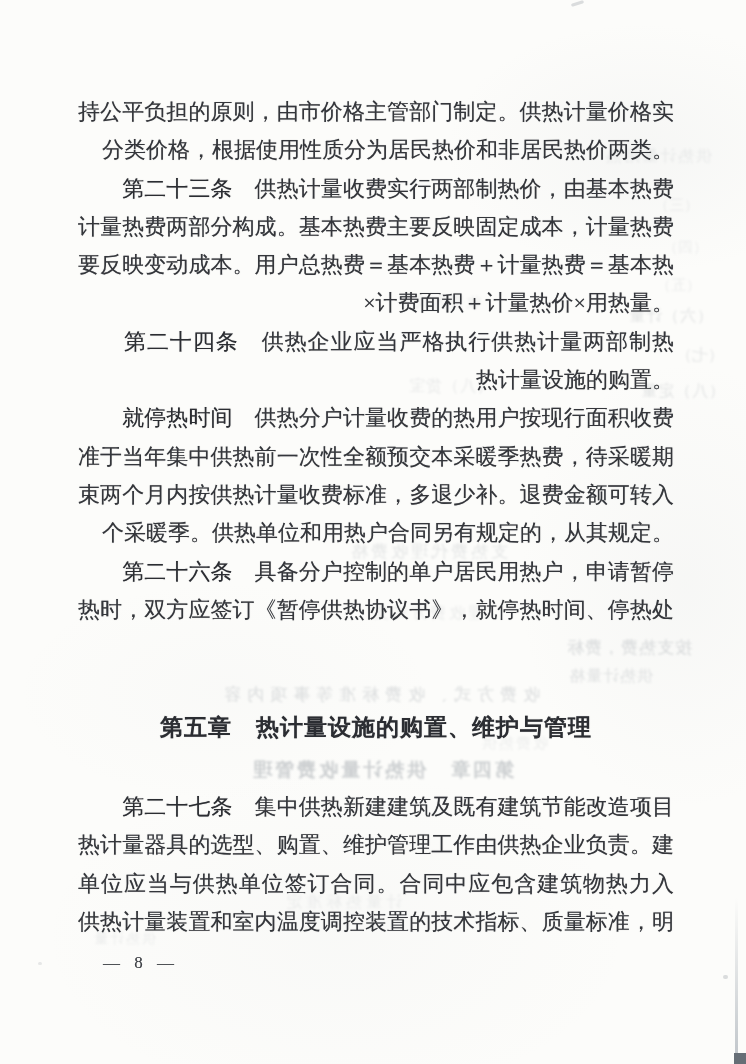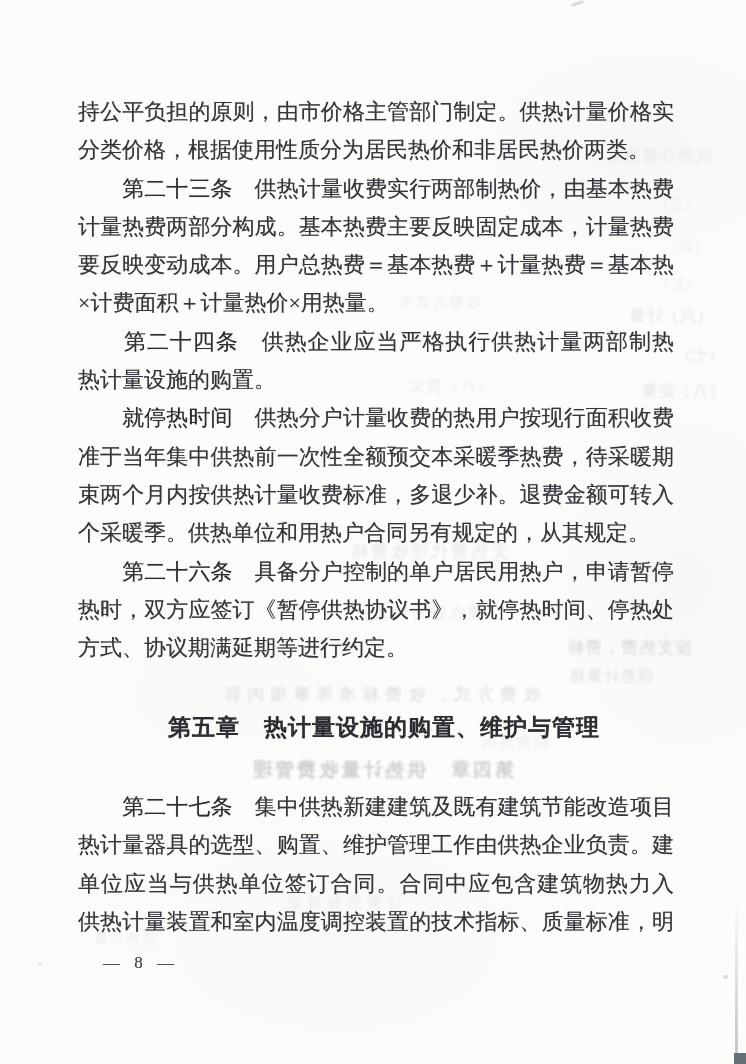--- a/index.html
+++ b/index.html
@@ -17,26 +17,26 @@
     font-family:"Liberation Serif","DejaVu Serif",serif;
   }
   
   .body-block{position:absolute;left:78px;width:596px;}
   #body-top{top:93px;}
   #body-bottom{top:788px;}
   .tline{
     height:38.3px;line-height:38.3px;font-size:22px;
     color:#34363b;
     text-shadow:0 0 0.7px rgba(52,54,59,0.55);
-    white-space:nowrap;overflow:hidden;
+    white-space:nowrap;overflow:hidden;text-align:right;
   }
   .tline.stretch{white-space:normal;text-align:justify;text-align-last:justify;}
   .bold{font-weight:normal;color:#2b2d32;}
   .chapter{
-    position:absolute;left:86px;top:709px;width:596px;margin:0;
+    position:absolute;left:78px;top:709px;width:596px;margin:0;
     height:38px;line-height:38px;text-align:center;
     font-size:23px;font-weight:bold;letter-spacing:1px;color:#2b2d32;
     text-shadow:0 0 0.7px rgba(43,45,50,0.5);
   }
   .page-number{
     position:absolute;left:103px;top:953px;
     font-size:17px;letter-spacing:5px;color:#3f4247;
     text-shadow:0 0 0.5px rgba(63,66,71,0.5);
   }
   
@@ -89,21 +89,20 @@
       <div class="tline stretch"><span>要反映变动成本。用户总热费＝基本热费＋计量热费＝基本热价</span></div>
       <div class="tline"><span>×计费面积＋计量热价×用热量。</span></div>
       <div class="tline stretch"><span class="bold">　　第二十四条</span><span>　供热企业应当严格执行供热计量两部制热价，</span></div>
       <div class="tline"><span>热计量设施的购置。</span></div>
       <div class="tline stretch"><span class="bold">　　就停热时间</span><span>　供热分户计量收费的热用户按现行面积收费标</span></div>
       <div class="tline stretch"><span>准于当年集中供热前一次性全额预交本采暖季热费，待采暖期结</span></div>
       <div class="tline stretch"><span>束两个月内按供热计量收费标准，多退少补。退费金额可转入下</span></div>
       <div class="tline"><span>个采暖季。供热单位和用热户合同另有规定的，从其规定。</span></div>
       <div class="tline stretch"><span class="bold">　　第二十六条</span><span>　具备分户控制的单户居民用热户，申请暂停用</span></div>
       <div class="tline stretch"><span>热时，双方应签订《暂停供热协议书》，就停热时间、停热处理</span></div>
-      <div class="tline"><span>方式、协议期满延期等进行约定。</span></div>
     </div>
 
   <h2 class="chapter">第五章　热计量设施的购置、维护与管理</h2>
 
   <div class="body-block" id="body-bottom">
       <div class="tline stretch"><span class="bold">　　第二十七条</span><span>　集中供热新建建筑及既有建筑节能改造项目供</span></div>
       <div class="tline stretch"><span>热计量器具的选型、购置、维护管理工作由供热企业负责。建设</span></div>
       <div class="tline stretch"><span>单位应当与供热单位签订合同。合同中应包含建筑物热力入口，</span></div>
       <div class="tline stretch"><span>供热计量装置和室内温度调控装置的技术指标、质量标准，明确</span></div>
     </div>

